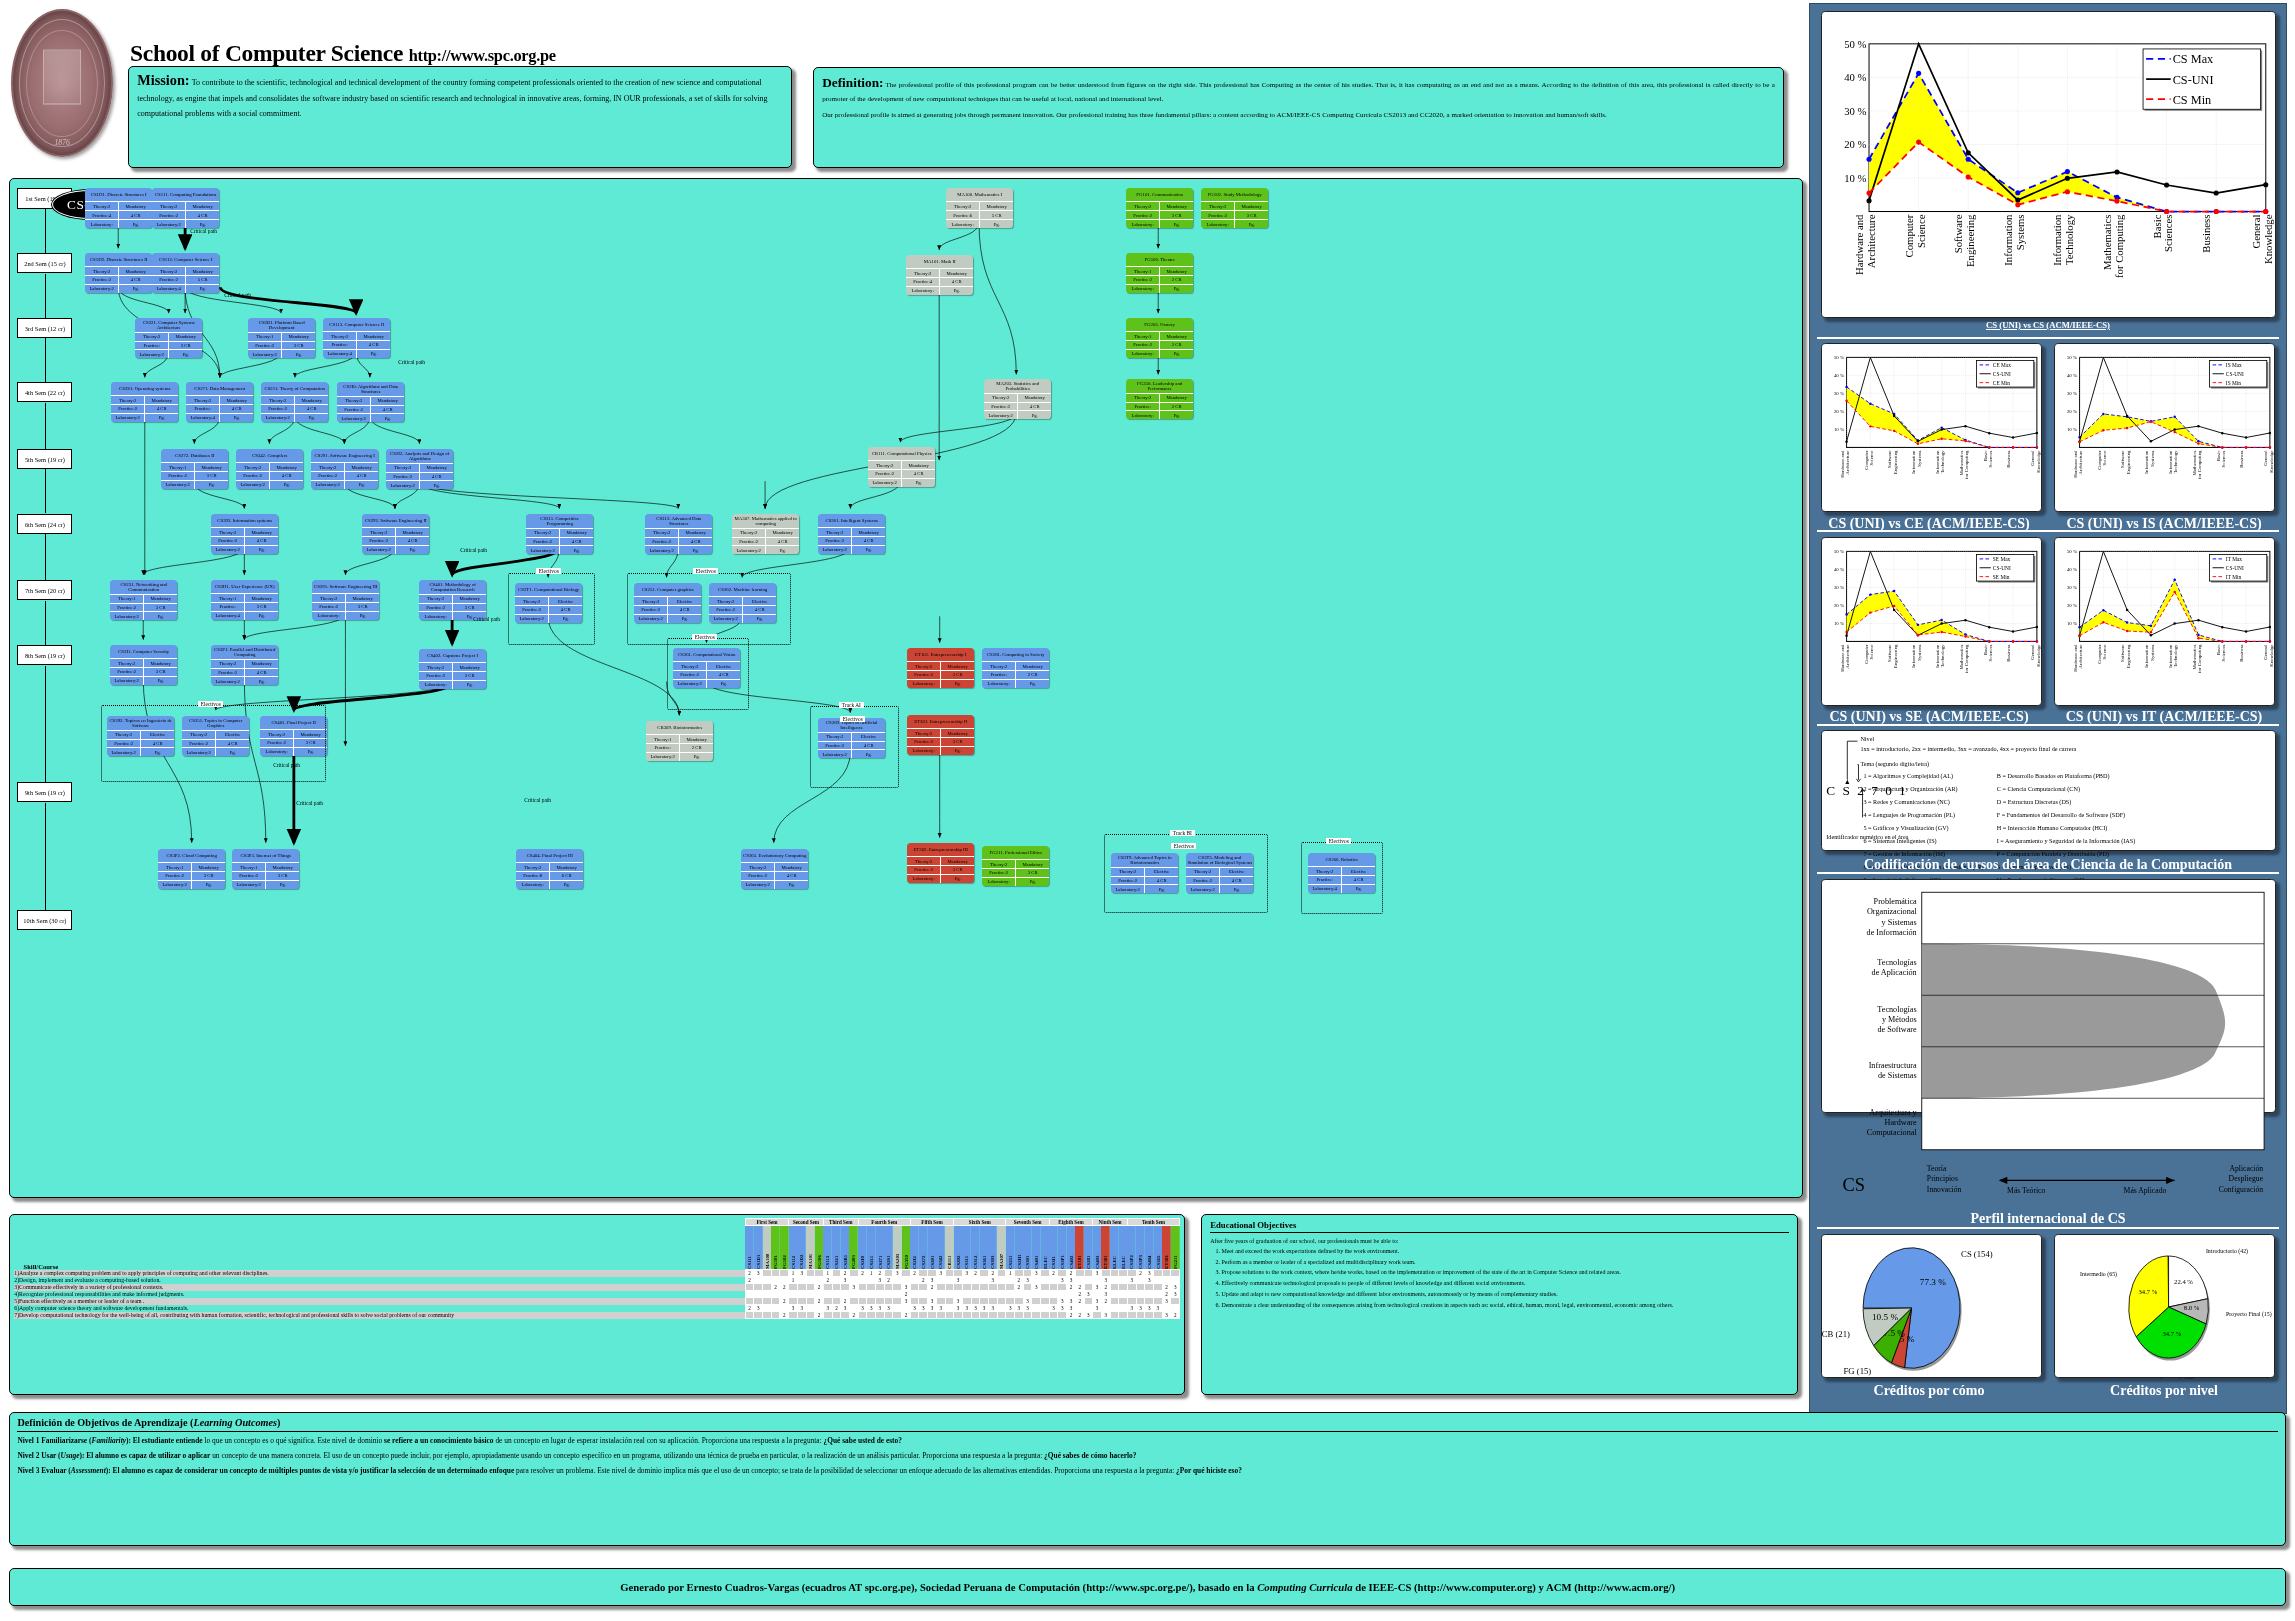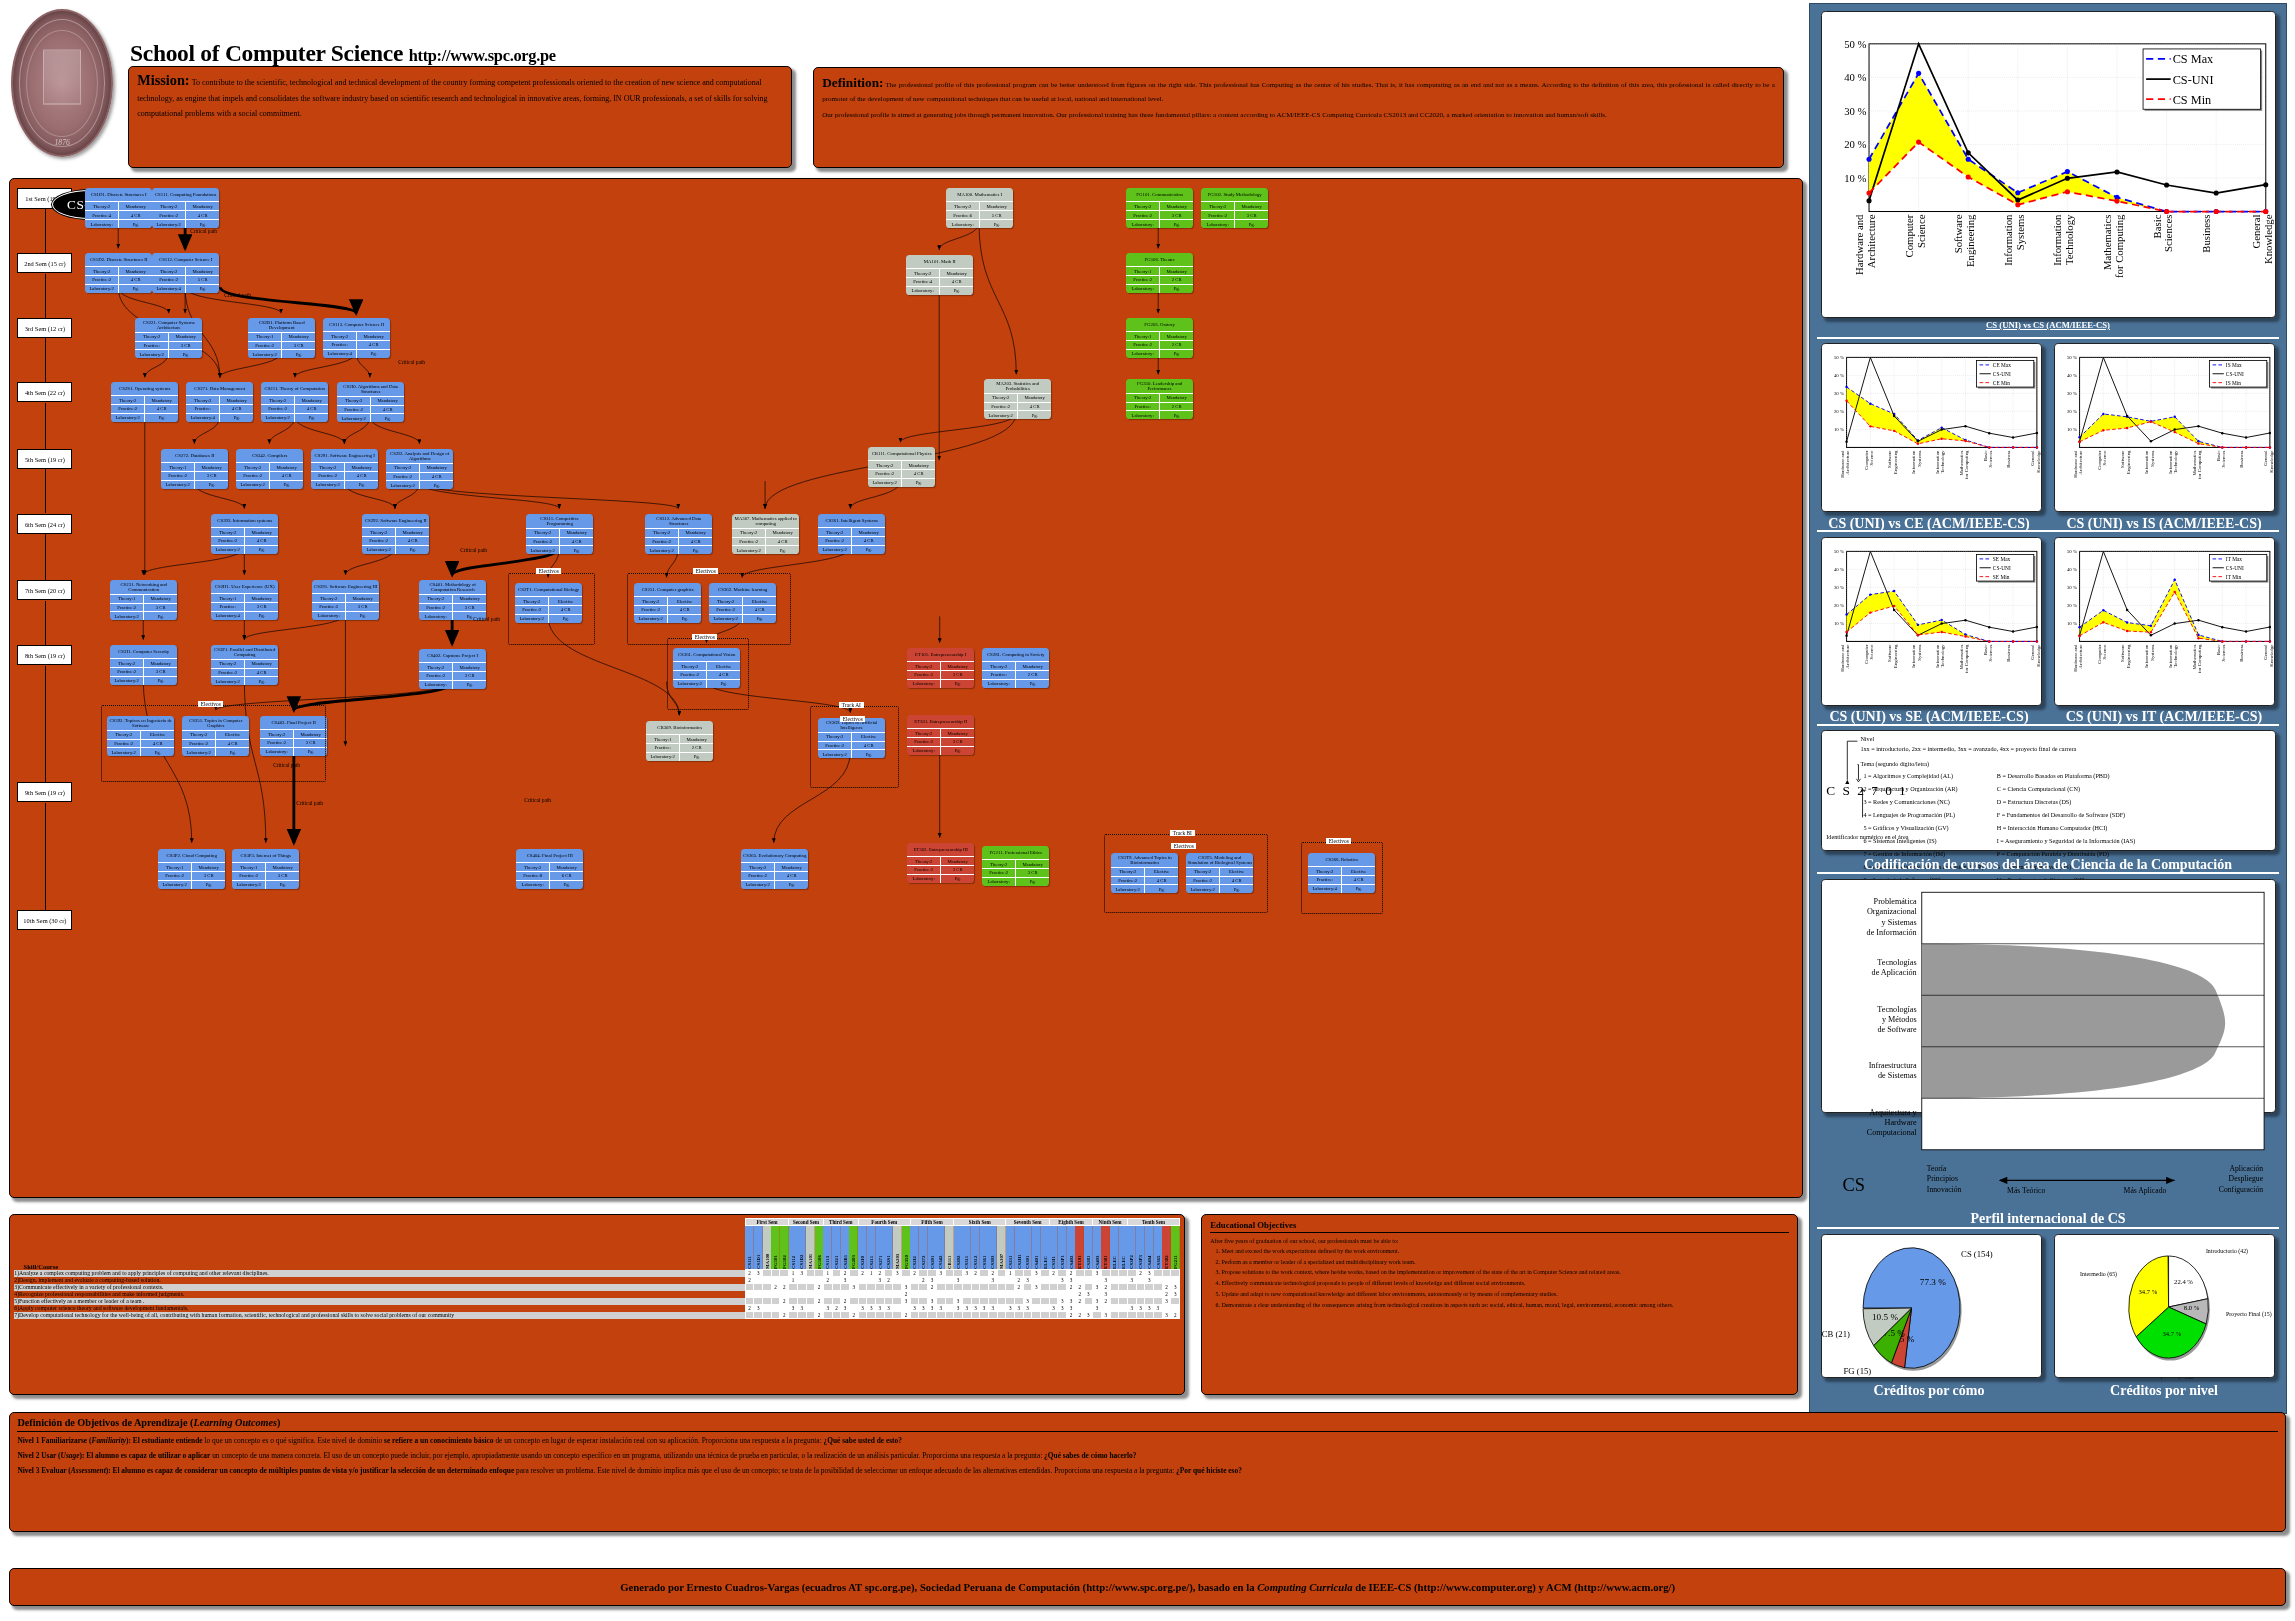--- a/index.html
+++ b/index.html
@@ -6,21 +6,21 @@
   html, body { margin:0; padding:0; }
   body {
     width: 2295px; height: 1622px;
     font-family: "Liberation Serif", serif;
     background: #ffffff;
     position: relative;
     overflow: hidden;
   }
   
   .panel {
-    background:#c2410c;
+    background:#5eead4;
     border:1px solid #000;
     border-radius:5.1px;
     box-shadow:3.1px 3.1px 2.6px rgba(0,0,0,.45);
     position:absolute;
   }
   
   #header { position:absolute; left:0; top:0; width:1809px; height:176px; }
   #logo {
     position:absolute; left:11.2px; top:9.2px; width:102px; height:148px;
     border-radius:50%;
@@ -155,21 +155,21 @@
   .hdr-code.r { background:#cc4433; }
   .hdr-sem { font-size:5.1px; text-align:center; background:#d9d9d9; border:0.3px solid #fff; white-space:nowrap;}
 
   #objectives-panel { left:1201px; top:1214px; width:597px; height:181px; padding:5.1px 8.2px; }
   #objectives-panel h3 { margin:0 0 2px 0; font-size:8.7px; font-weight:bold; }
   #objectives-panel hr { border:0; border-top:0.8px solid #000; margin:2px 0 5.1px 0; }
   #objectives-panel .lead { font-size:6px; margin-bottom:2.6px; }
   #objectives-panel ol { margin:0; padding-left:11.2px; font-size:6px; line-height:1.5; }
   #objectives-panel ol li { margin-bottom:1.8px; text-align:justify; }
 
-  #outcomes-panel { left:9.2px; top:1412px; width:2277px; height:120px; padding:4.1px 7.2px; }
+  #outcomes-panel { left:9.2px; top:1412px; width:2277px; height:134px; padding:4.1px 7.2px; }
   #outcomes-panel h3 { margin:0; font-size:10.2px; font-weight:bold; }
   #outcomes-panel hr { border:0; border-top:1px solid #000; margin:2.6px 0 3.1px 0; }
   #outcomes-panel p { margin:0 0 3.1px 0; font-size:7.4px; line-height:1.6; text-align:justify; }
   #outcomes-panel b { font-weight:bold; }
   #outcomes-panel i { font-style:italic; }
 
   #footer-panel {
     left:9.2px; top:1568px; width:2277px; height:38px; padding:0;
     display:flex; align-items:center; justify-content:center;
   }

